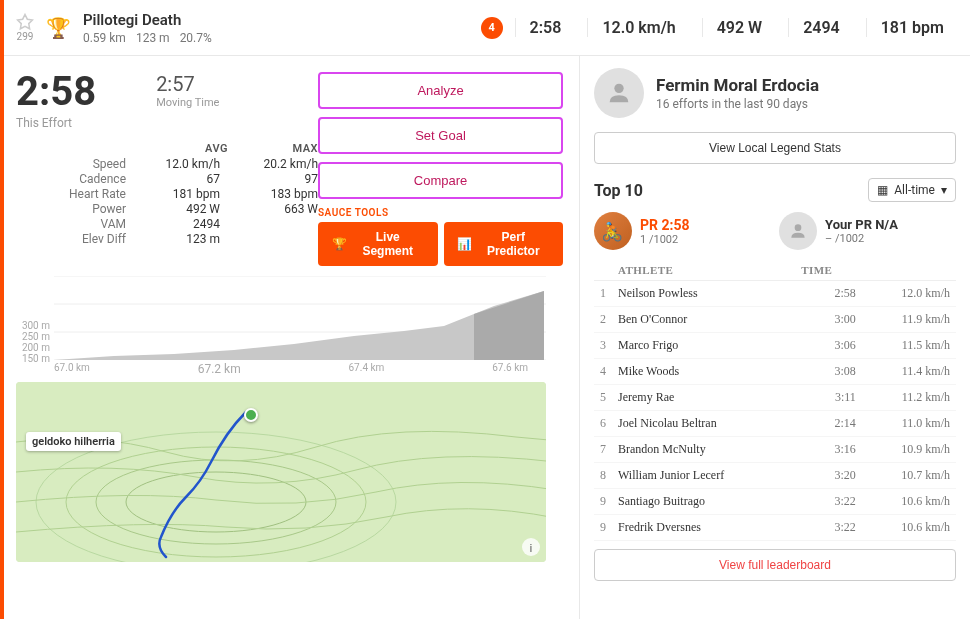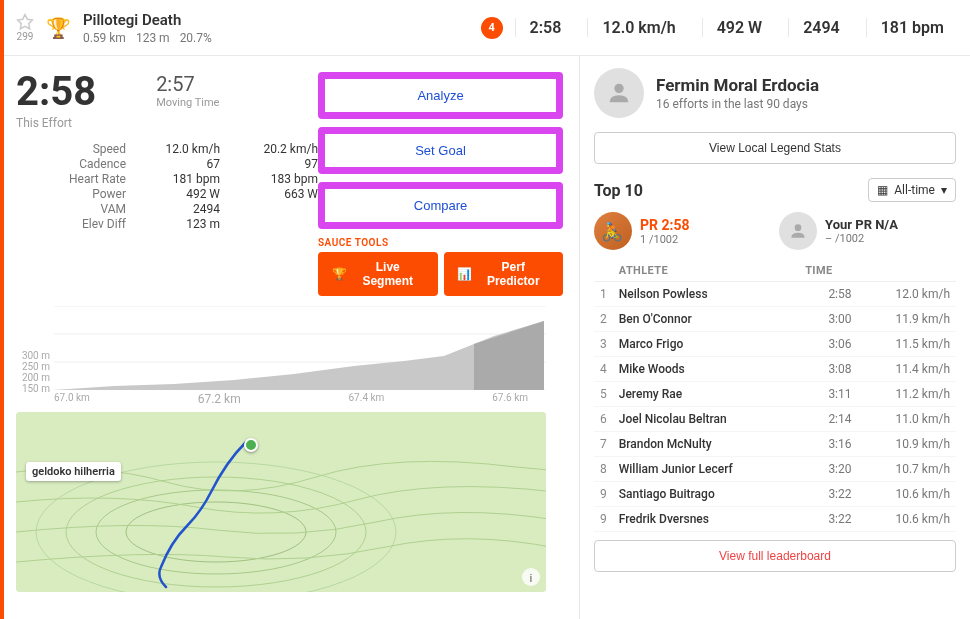--- a/index.html
+++ b/index.html
@@ -35,21 +35,21 @@
     .moving-time-label { font-size: 11px; color: #999; }
 
     
     .stats-table { width: 100%; margin-bottom: 12px; }
     .stats-header-row { display: flex; justify-content: flex-end; gap: 0; margin-bottom: 2px; }
     .stats-col-header { width: 90px; text-align: right; font-size: 11px; font-weight: 600; color: #555; text-transform: uppercase; letter-spacing: 0.5px; }
     .stats-row { display: flex; align-items: center; margin-bottom: 1px; }
     .stats-label { flex: 1; text-align: right; font-size: 12px; color: #777; padding-right: 12px; }
     .stats-avg { width: 90px; text-align: right; font-size: 12px; color: #333; padding-right: 8px; }
     .stats-max { width: 90px; text-align: right; font-size: 12px; color: #333; }
-    .btn-outline { border: 7px solid #d946ef; background: #fff; color: #1d4ed8; padding: 9px 16px; border-radius: 4px; cursor: pointer; font-size: 13px; text-align: center; width: 100%; }
+    .btn-outline { border: 2px solid #d946ef; background: #fff; color: #be185d; padding: 9px 16px; border-radius: 4px; cursor: pointer; font-size: 13px; text-align: center; width: 100%; }
     .btn-orange { background: #fc4c02; color: #fff; border: none; padding: 8px 14px; border-radius: 4px; cursor: pointer; font-size: 12px; font-weight: 600; display: flex; align-items: center; gap: 5px; flex: 1; justify-content: center; }
     .btn-orange-outline { background: #fc4c02; color: #fff; border: none; padding: 8px 14px; border-radius: 4px; cursor: pointer; font-size: 12px; font-weight: 600; display: flex; align-items: center; gap: 5px; flex: 1; justify-content: center; }
 
     .clearfix::after { content: ''; display: table; clear: both; }
     .chart-container { position: relative; height: 100px; width: 530px; margin-top: 10px; }
 
     
     .map-area { position: relative; width: 530px; height: 180px; background: #d4e8c2; margin-top: 6px; border-radius: 4px; overflow: hidden; }
     .map-label { position: absolute; left: 10px; top: 50px; background: #fff; padding: 3px 6px; border-radius: 3px; font-size: 11px; font-weight: 600; box-shadow: 0 1px 3px rgba(0,0,0,0.3); }
     .map-info-icon { position: absolute; bottom: 6px; right: 6px; background: rgba(255,255,255,0.8); border-radius: 50%; width: 18px; height: 18px; display: flex; align-items: center; justify-content: center; font-size: 11px; color: #555; }
@@ -72,21 +72,21 @@
 
     
     .pr-row { display: flex; align-items: center; gap: 8px; margin-bottom: 10px; }
     .pr-card { display: flex; align-items: center; gap: 8px; flex: 1; }
     .pr-avatar { width: 38px; height: 38px; border-radius: 50%; background: #e0e0e0; overflow: hidden; flex-shrink: 0; }
     .pr-info { font-size: 12px; }
     .pr-value { font-size: 14px; font-weight: 700; color: #fc4c02; }
     .pr-rank { font-size: 11px; color: #777; }
 
     
-    .lb-table { width: 100%; border-collapse: collapse; }
+    .lb-table { width: 100%; border-collapse: collapse; font-family: Liberation Serif, serif; }
     .lb-table th { font-size: 11px; color: #888; text-transform: uppercase; letter-spacing: 0.4px; padding: 4px 6px; text-align: left; border-bottom: 1px solid #eee; }
     .lb-table th.right { text-align: left; }
     .lb-table td { padding: 5px 6px; font-size: 12px; border-bottom: 1px solid #f5f5f5; }
     .lb-table td.right { text-align: right; color: #777; }
     .rank-num { color: #888; width: 16px; }
     .athlete-name-cell { color: #333; font-weight: 500; }
 
     .btn-view-full { width: 100%; border: 1px solid #ccc; background: #fff; color: #ef4444; padding: 8px; border-radius: 4px; cursor: pointer; font-size: 12px; margin-top: 8px; }
 
     
@@ -145,20 +145,24 @@
               <div class="effort-time">2:58</div>
               <div class="effort-label">This Effort</div>
             </div>
             <div class="moving-time-block">
               <div class="moving-time-value">2:57</div>
               <div class="moving-time-label">Moving Time</div>
             </div>
           </div>
 
           <div class="stats-table">
+            <div class="stats-header-row">
+              <div class="stats-col-header">AVG</div>
+              <div class="stats-col-header">MAX</div>
+            </div>
 
             <div id="stats-rows-container">
                 <div class="stats-row">
       <div class="stats-label">Speed</div>
       <div class="stats-avg">12.0 km/h</div>
       <div class="stats-max">20.2 km/h</div>
     </div>
                 <div class="stats-row">
       <div class="stats-label">Cadence</div>
       <div class="stats-avg">67</div>

